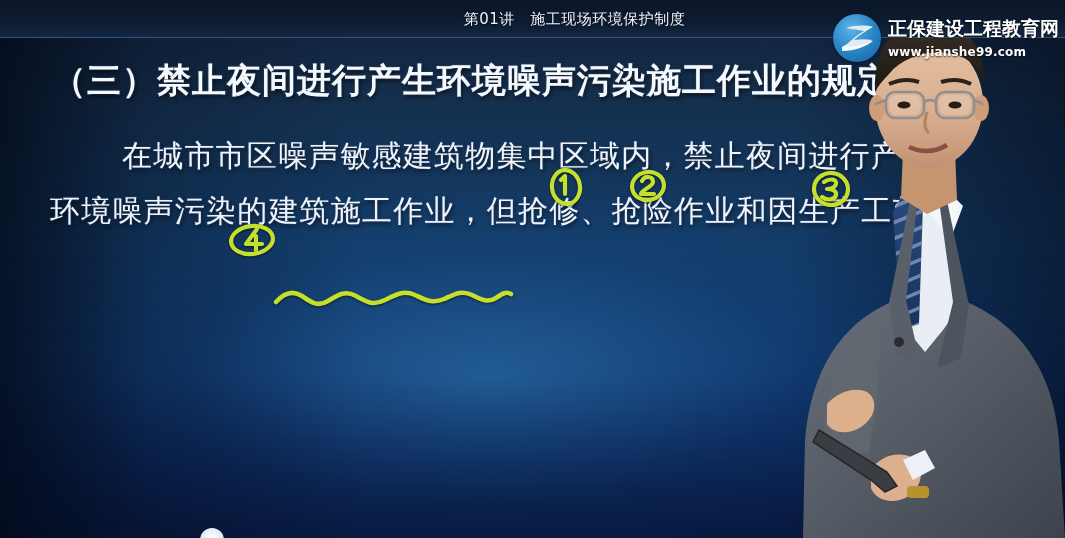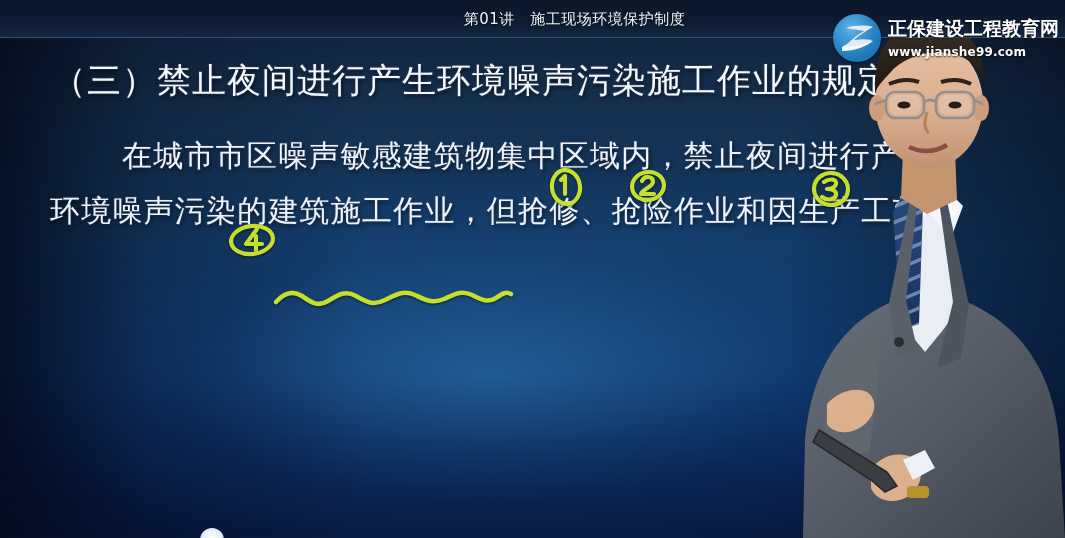--- a/index.html
+++ b/index.html
@@ -108,21 +108,21 @@
     white-space: nowrap;
   }
 
   
   .slide-heading {
     position: absolute;
     left: 52px;
     top: 58px;
     color: #f4f8ff;
     font-size: 34px;
-    font-weight: normal;
+    font-weight: bold;
     letter-spacing: 1px;
     white-space: nowrap;
     text-shadow: 1px 2px 4px rgba(0,0,0,0.75), 0 0 2px rgba(150,190,235,0.45);
   }
   .slide-body {
     position: absolute;
     left: 50px;
     top: 128px;
     width: 940px;
   }

